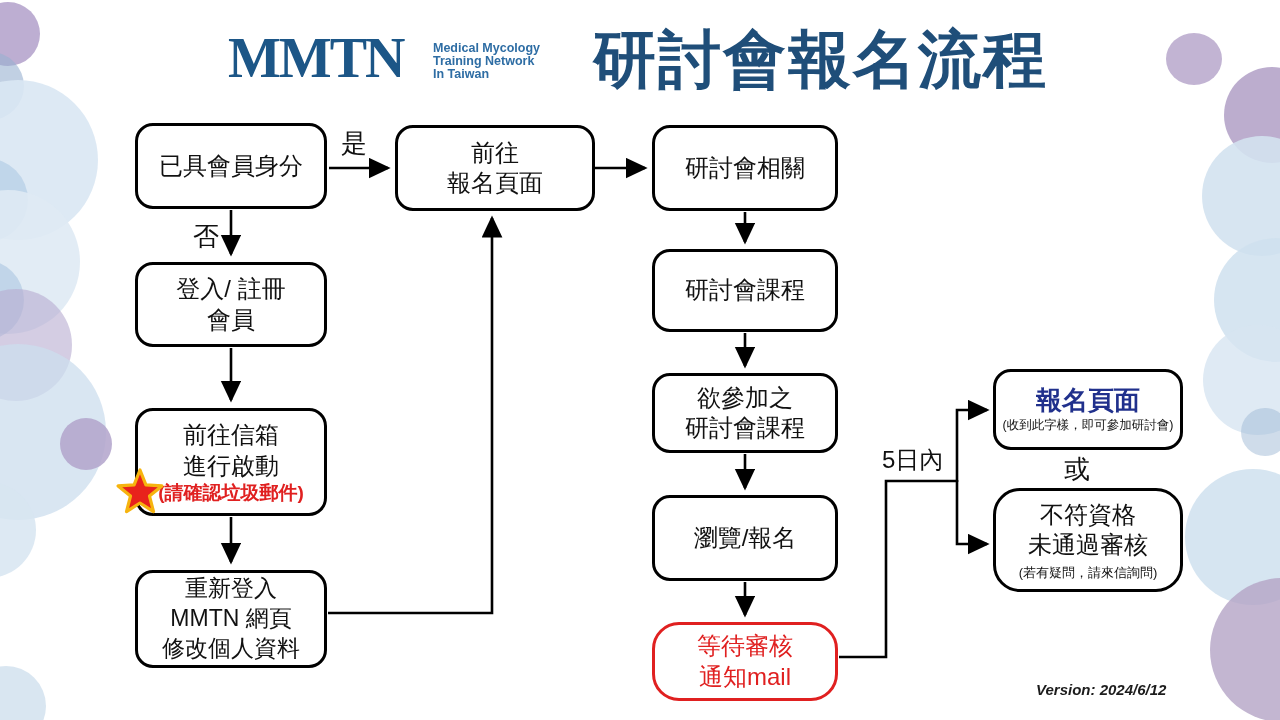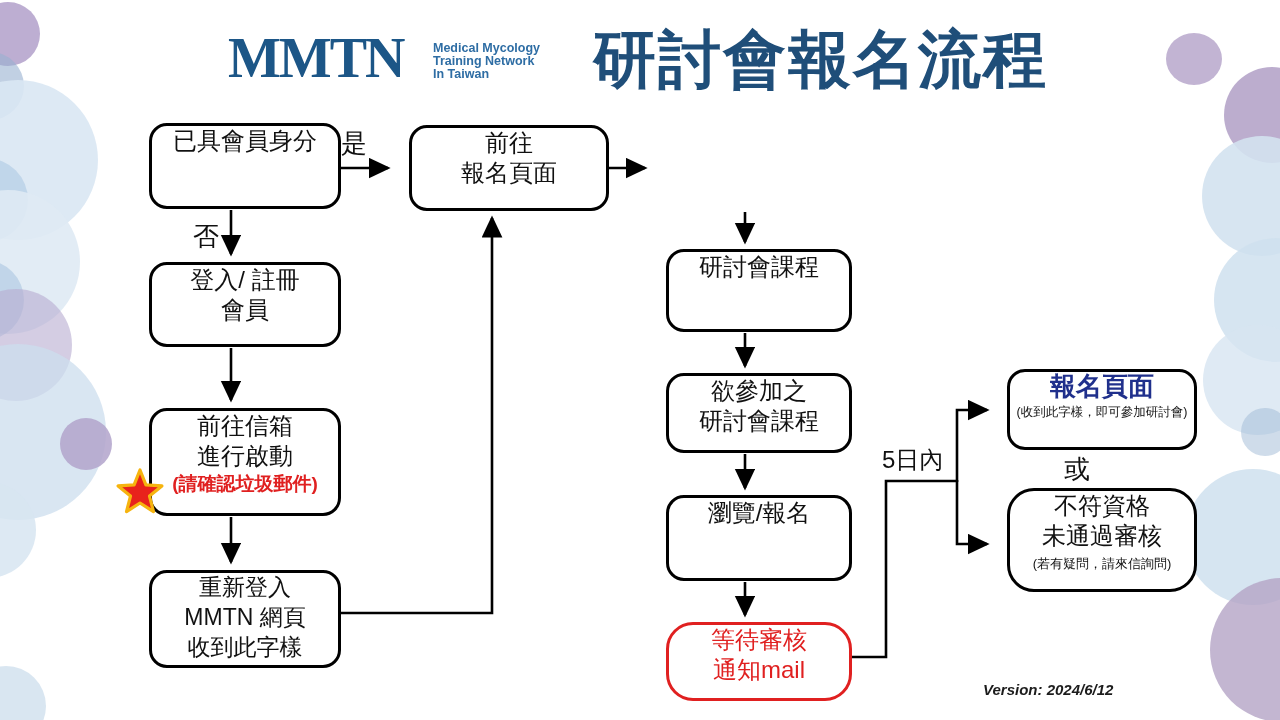--- a/index.html
+++ b/index.html
@@ -28,41 +28,40 @@
   #page-title {
     position:absolute; left:593px; top:22px;
     font-size:63px; font-weight:900; letter-spacing:2px;
     color:var(--title-blue); line-height:1.2; white-space:nowrap;
   }
 
   
   .box {
     position:absolute; border:3px solid var(--line-black); border-radius:18px;
     background:#fff; display:flex; flex-direction:column;
-    align-items:center; text-align:center;
+    align-items:center; justify-content:center; text-align:center;
     color:#111;
-    margin-left:14px;
   }
   .box-text { font-size:24px; line-height:1.27; white-space:pre-line; }
   .box-text.small3 { font-size:23px; line-height:1.3; }
   .box-note-red { font-size:19px; font-weight:700; color:var(--alert-red); line-height:1.15; margin-top:1px; }
   .box.red { border-color:var(--alert-red);border-radius:27px; }
   .box.red .box-text { color:var(--alert-red); }
   .success-title { font-size:26px; font-weight:800; color:var(--success-navy); line-height:1.15; }
   .box-note-black { font-size:12.5px; color:#111; line-height:1.2; margin-top:3px; }
   .box-note-black2 { font-size:13px; color:#111; line-height:1.2; margin-top:4px; }
 
   
   .flow-label { position:absolute; font-size:26px; color:#111; white-space:nowrap; }
   #label-within-days { font-size:24px;text-align:right; }
 
   #connectors { position:absolute; left:0; top:0; width:1280px; height:720px; }
   #star-icon { position:absolute; left:114px; top:466px; }
   #version-note {
-    position:absolute; left:983px; top:681px;
+    position:absolute; left:1036px; top:681px;
     font-style:italic; font-weight:700; font-size:15px; color:#1c1c1c;
   }
 </style>
 </head>
 <body>
 
 <div id="slide">
 
   <div>
     <div class="bgc" style="left:-24px;top:2px;width:64px;height:64px;background:rgba(178,160,202,.85)"></div>
@@ -130,30 +129,33 @@
 會員</div>
   </div>
   <div class="box" style="left:135px;top:408px;width:192px;height:108px;">
     <div class="box-text">前往信箱
 進行啟動</div>
     <div class="box-note-red">(請確認垃圾郵件)</div>
   </div>
   <div class="box" style="left:135px;top:570px;width:192px;height:98px;">
     <div class="box-text small3">重新登入
 MMTN 網頁
-收到此字樣</div>
+修改個人資料</div>
   </div>
 
   <svg id="star-icon" width="52" height="52" viewBox="0 0 52 52">
     <polygon transform="translate(26,27)" points="0,-23 5.9,-8.1 21.9,-7.1 9.5,3.1 13.5,18.6 0,10 -13.5,18.6 -9.5,3.1 -21.9,-7.1 -5.9,-8.1" fill="#E8221C" stroke="#F6B40E" stroke-width="3.2" stroke-linejoin="round"></polygon>
   </svg>
 
   <div class="box" style="left:395px;top:125px;width:200px;height:86px;">
     <div class="box-text">前往
 報名頁面</div>
+  </div>
+  <div class="box" style="left:652px;top:125px;width:186px;height:86px;">
+    <div class="box-text">研討會相關</div>
   </div>
   <div class="box" style="left:652px;top:249px;width:186px;height:83px;">
     <div class="box-text">研討會課程</div>
   </div>
   <div class="box" style="left:652px;top:373px;width:186px;height:80px;">
     <div class="box-text">欲參加之
 研討會課程</div>
   </div>
   <div class="box" style="left:652px;top:495px;width:186px;height:86px;">
     <div class="box-text">瀏覽/報名</div>

